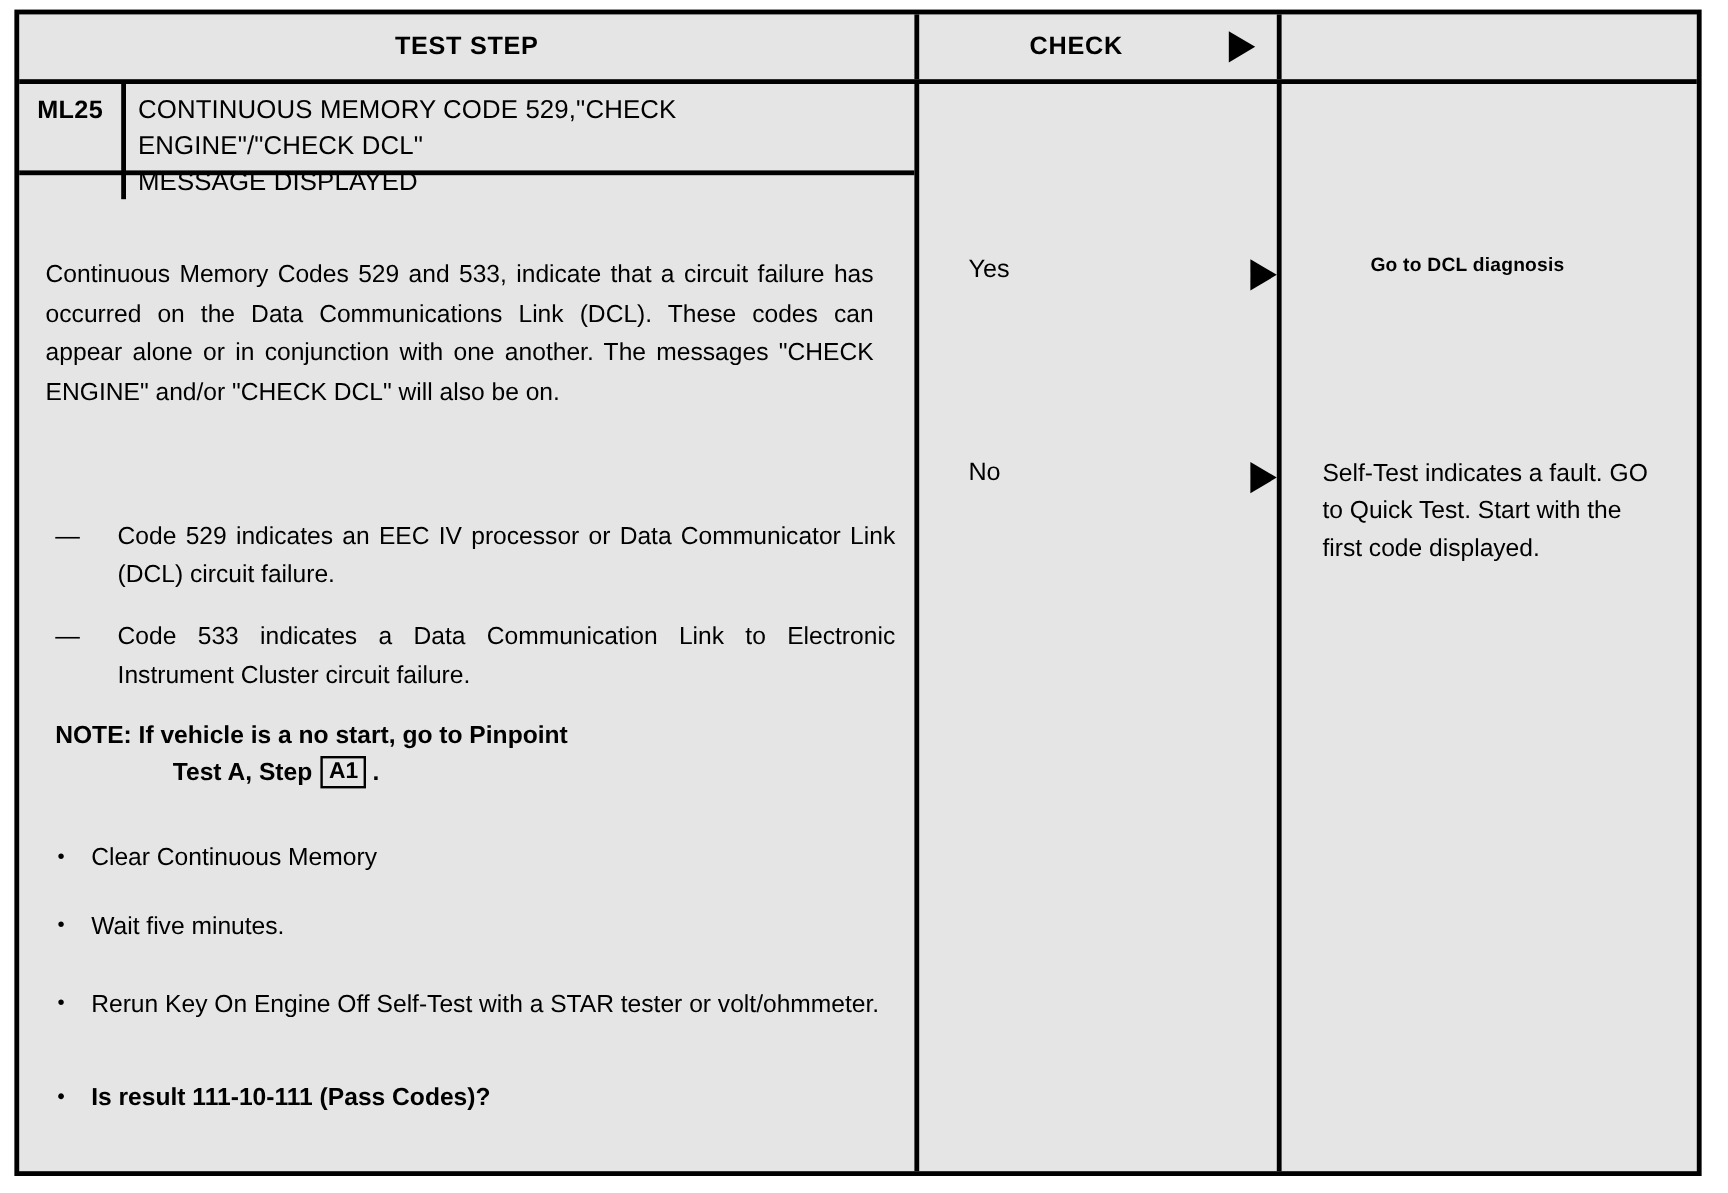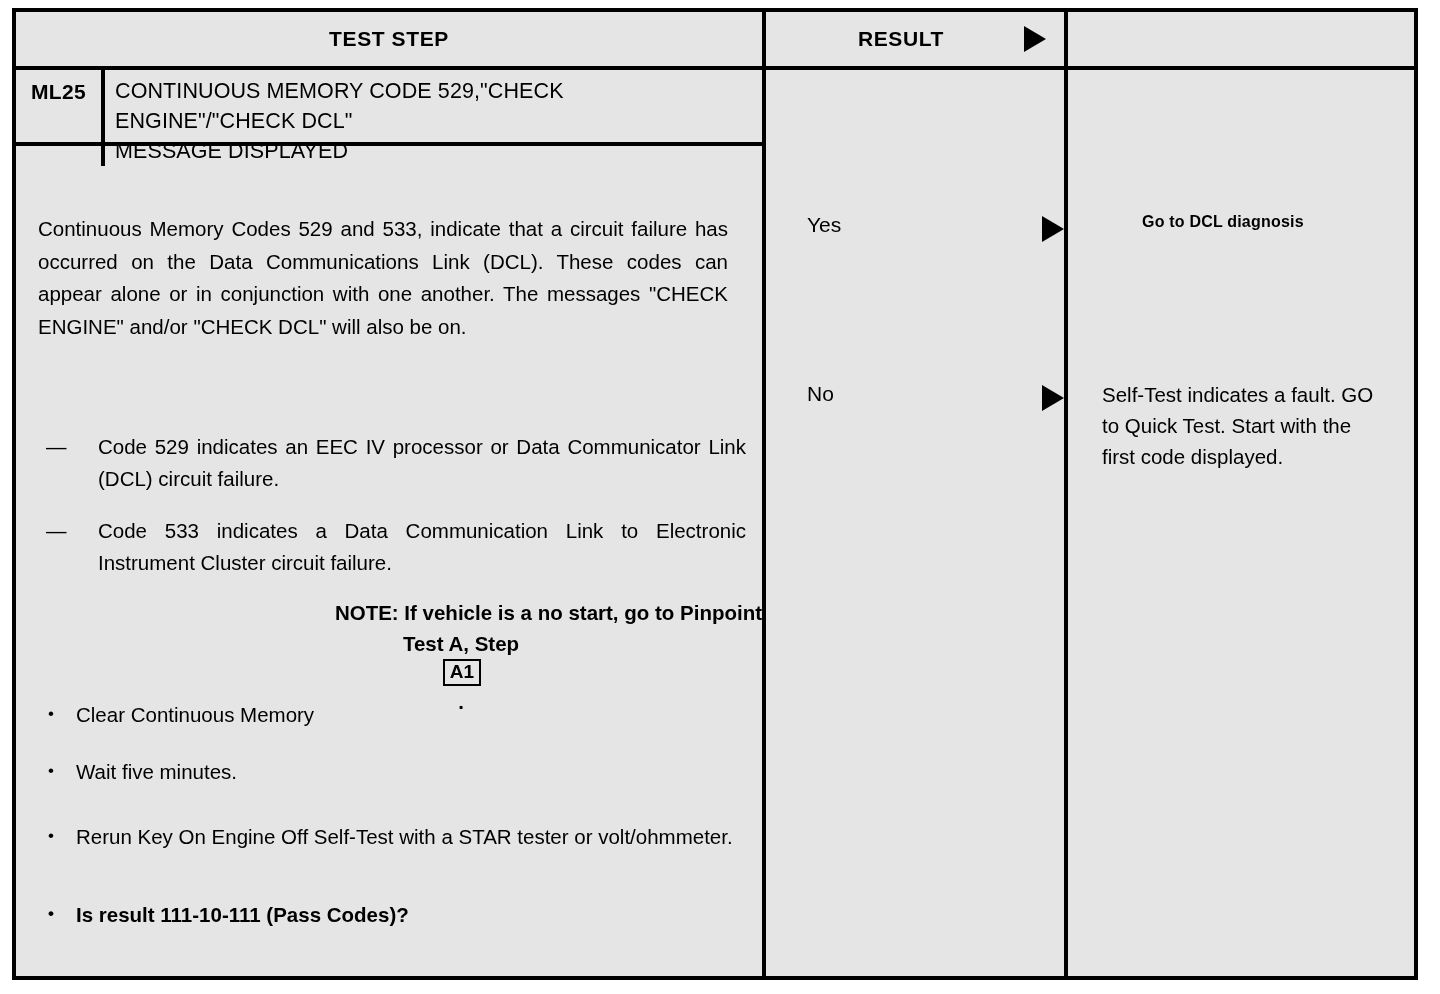--- a/index.html
+++ b/index.html
@@ -181,34 +181,32 @@
     position: absolute;
     left: 0;
     top: 0;
     font-size: 20.5px;
   }
   .dash-1 { top: 261px; }
   .dash-2 { top: 345px; }
 
   .note-block {
     position: absolute;
-    left: 46px;
+    left: 30px;
     top: 427px;
     width: 700px;
     font-size: 20.5px;
     line-height: 31px;
     font-weight: bold;
-    text-align: right;
   }
   .note-line2 {
     padding-left: 98px;
     display: flex;
     align-items: center;
     gap: 0px;
-    flex-direction: column;
   }
   .boxed-ref {
     display: inline-block;
     border: 2px solid #000;
     padding: 0px 5px 1px 5px;
     margin: 0 5px 0 7px;
     font-weight: bold;
     font-size: 19px;
     line-height: 22px;
   }
@@ -293,21 +291,21 @@
 </head>
 <body>
 
 <div id="page">
   <div class="table-frame">
 
     <div class="header-row">
       <div class="hdr-cell hdr-teststep">TEST STEP</div>
       <div class="hdr-divider hdr-div-1"></div>
       <div class="hdr-cell hdr-result">
-        <span>RESULT</span>
+        <span>CHECK</span>
         <span class="tri tri-hdr"></span>
       </div>
       <div class="hdr-divider hdr-div-2"></div>
     </div>
 
     <div class="body-area">
 
       <div class="col-divider col-div-1"></div>
       <div class="col-divider col-div-2"></div>
 

